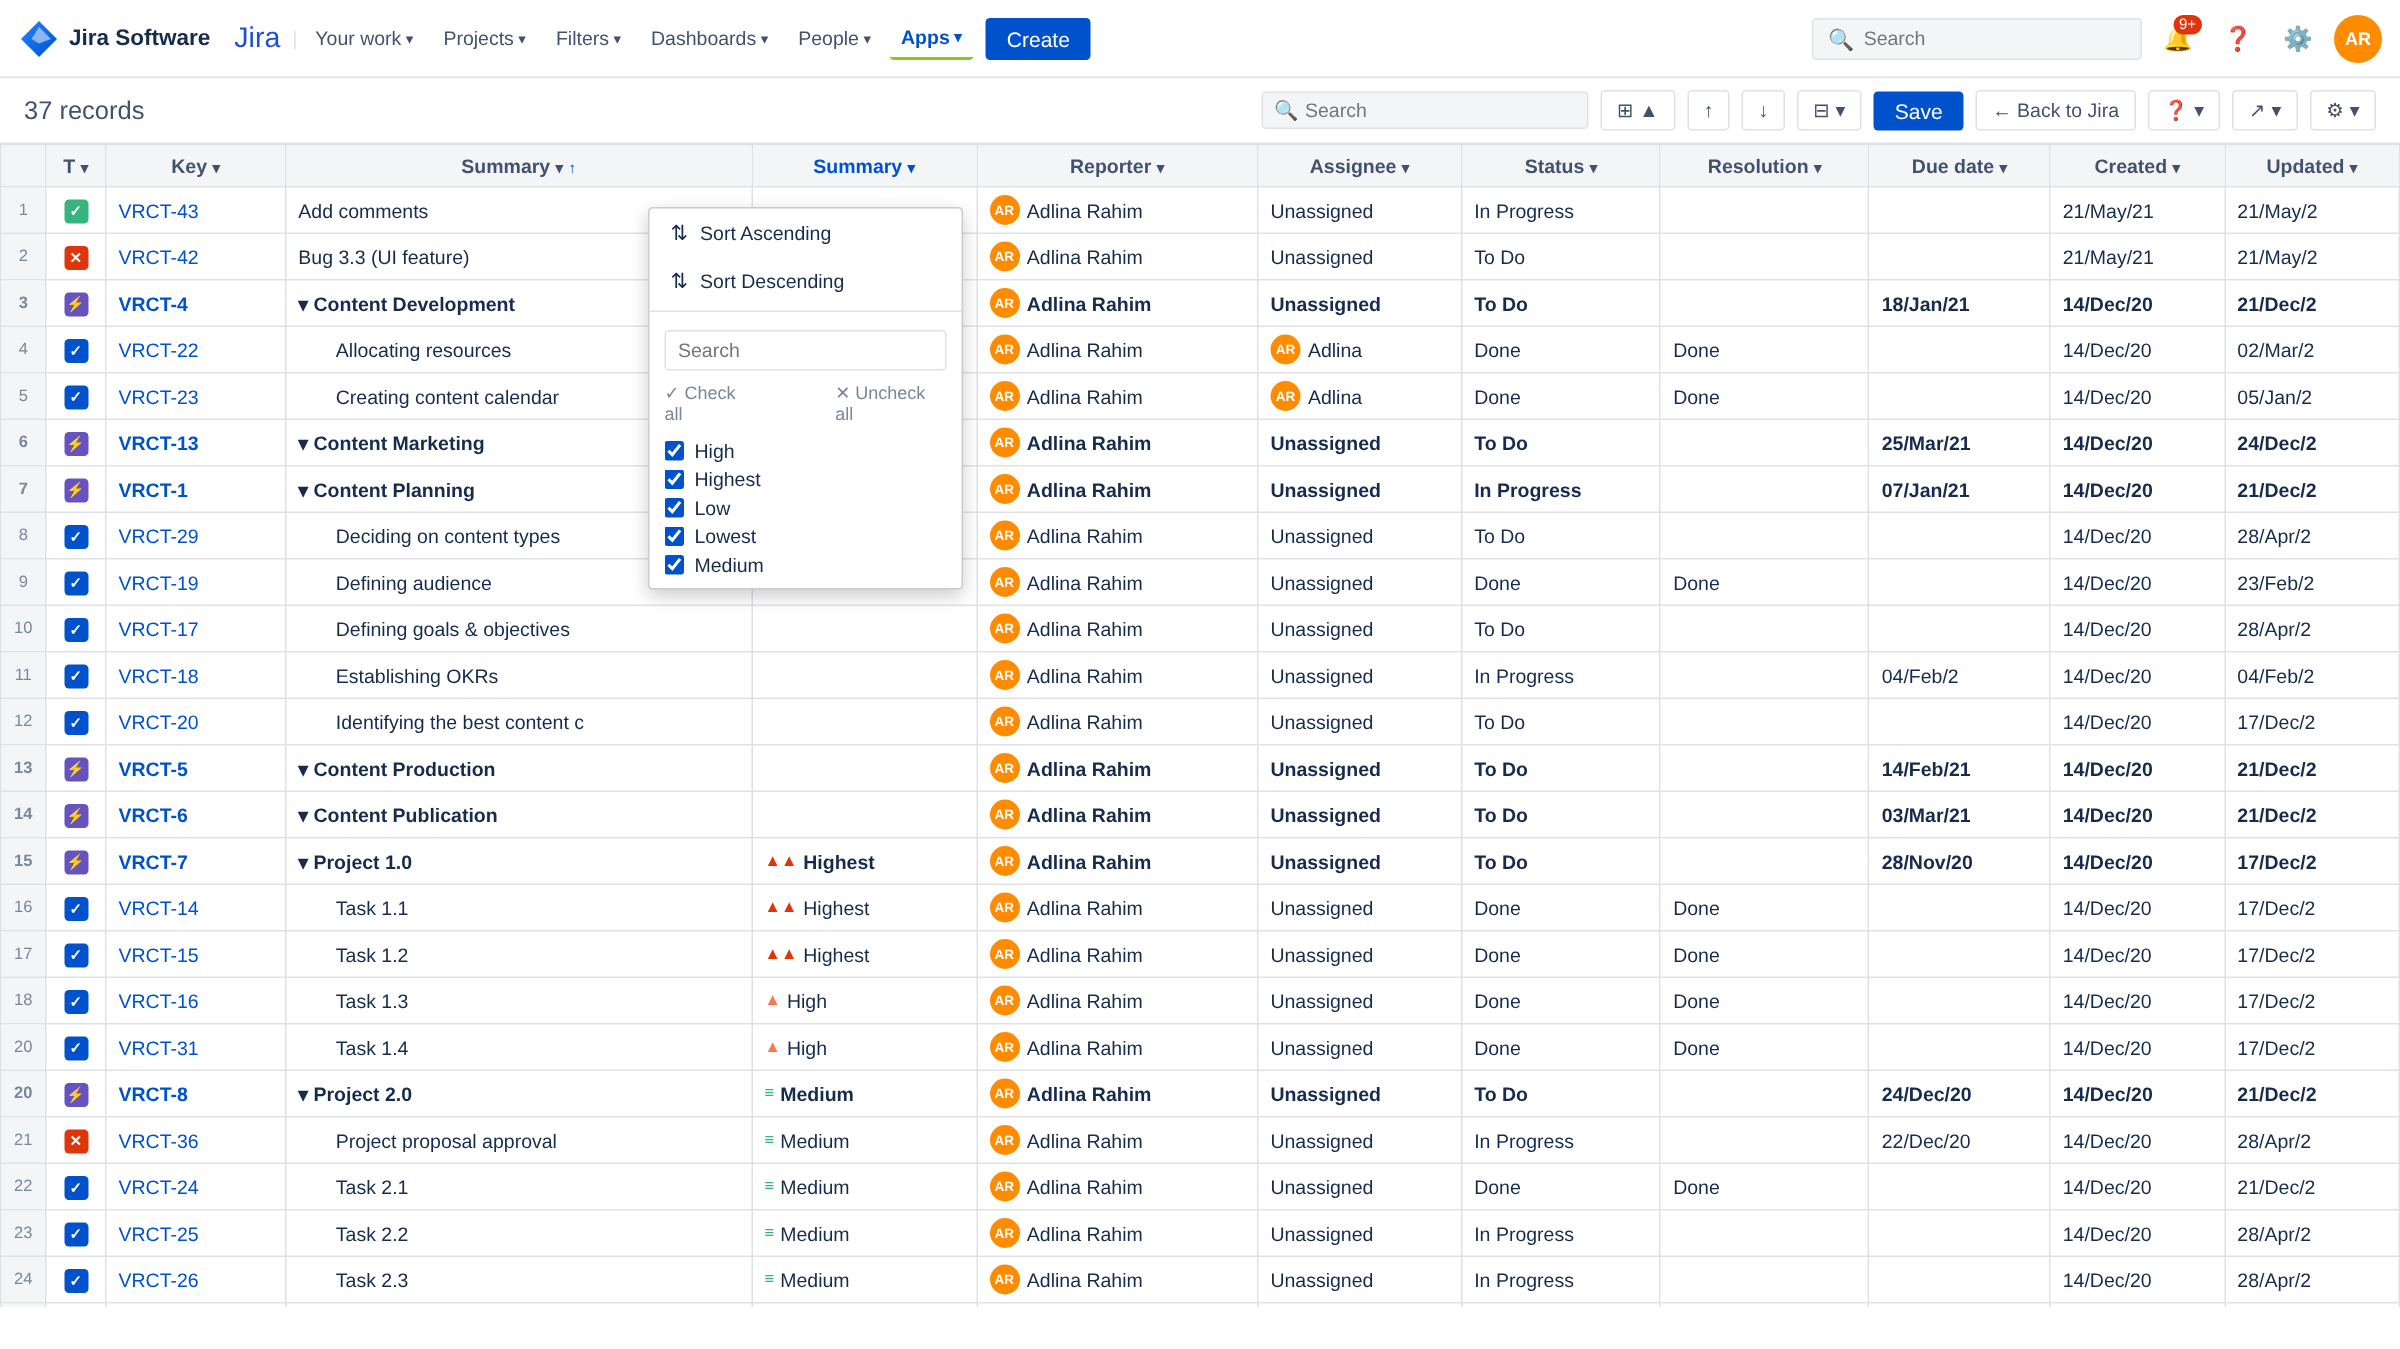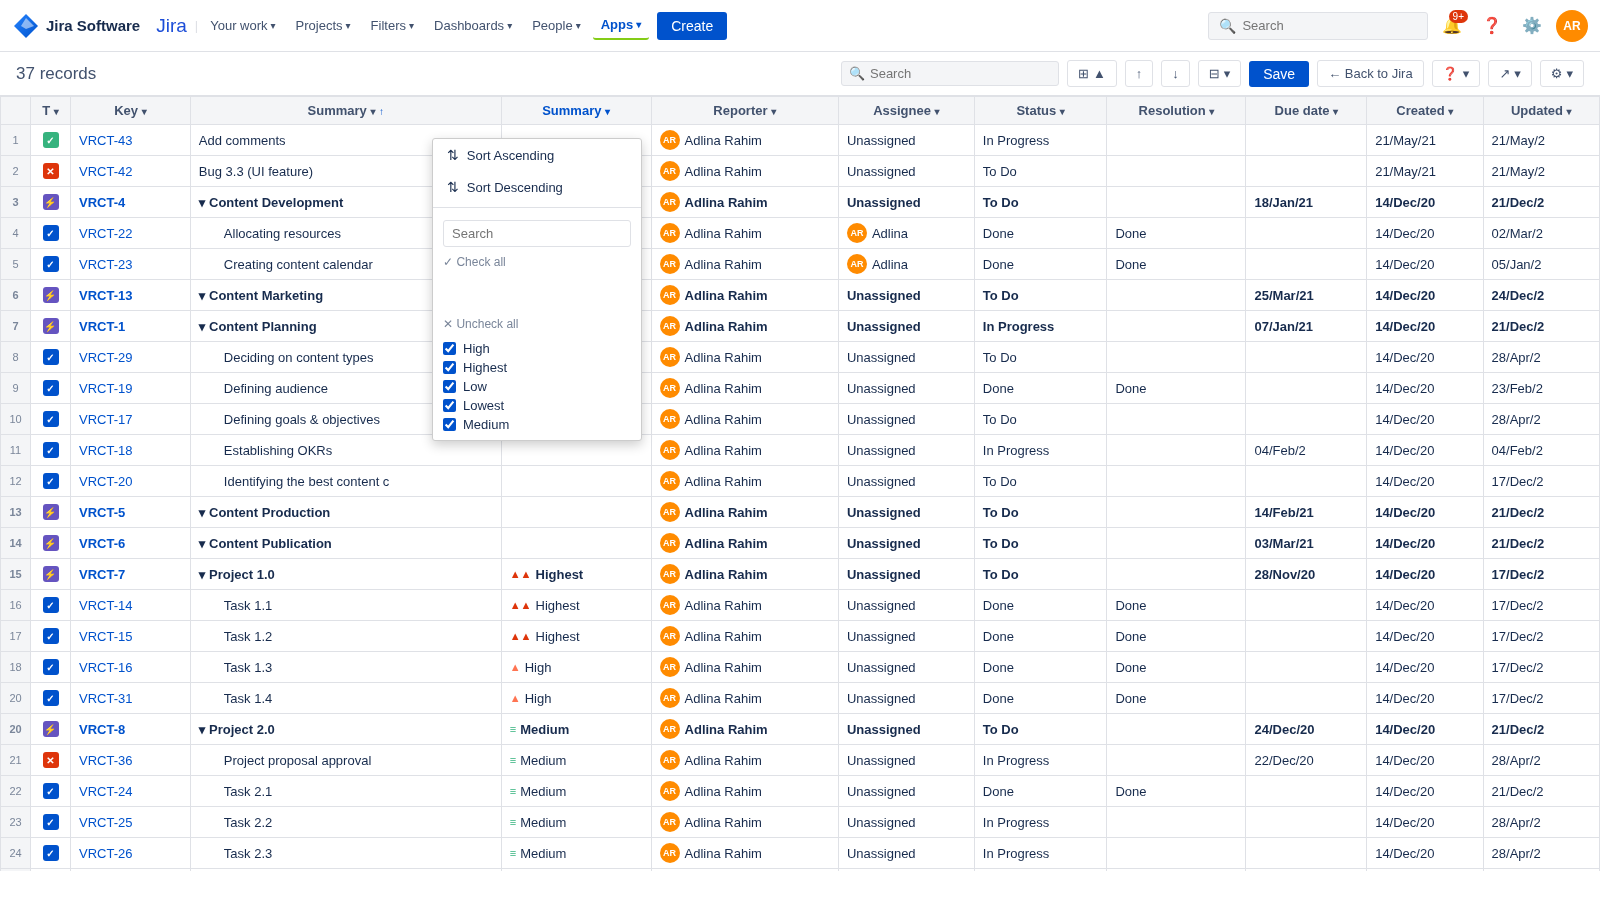--- a/index.html
+++ b/index.html
@@ -80,21 +80,21 @@
       border-radius: 3px;
       box-shadow: 0 4px 12px rgba(0,0,0,0.2);
       z-index: 200;
       width: 210px;
     }
     .filter-panel-inner { padding: 0; }
     .filter-sort-item { display: flex; align-items: center; gap: 8px; padding: 8px 14px; cursor: pointer; font-size: 13px; color: #172b4d; }
     .filter-divider { border: none; border-top: 1px solid #dfe1e6; margin: 4px 0; }
     .filter-search-wrap { padding: 8px 10px 4px; }
     .filter-search-input { width: 100%; border: 1px solid #dfe1e6; border-radius: 3px; padding: 5px 8px; font-size: 13px; outline: none; }
-    .filter-check-all { display: flex; align-items: flex-start; gap: 24px; padding: 4px 10px 6px; font-size: 12px; flex-direction: column; }
+    .filter-check-all { display: flex; align-items: flex-start; gap: 24px; padding: 4px 10px 6px; font-size: 12px; }
     .check-all-link { color: #0052cc; cursor: pointer; font-size: 12px; }
     .filter-check-all span { color: #7a869a; }
     .filter-options { padding: 4px 10px 8px; display: flex; flex-direction: column; gap: 4px; }
     .filter-option { display: flex; align-items: center; gap: 7px; font-size: 13px; cursor: pointer; }
     .filter-option input[type="checkbox"] { cursor: pointer; accent-color: #0052cc; }
     .filter-actions { display: flex; gap: 8px; padding: 8px 10px; border-top: 1px solid #dfe1e6; }
     .filter-ok { background: #f4f5f7; border: 1px solid #dfe1e6; border-radius: 3px; padding: 5px 22px; cursor: pointer; font-size: 13px; color: #172b4d; }
     .filter-cancel { background: transparent; border: none; cursor: pointer; font-size: 13px; color: #42526e; padding: 5px 8px; }
     .filter-active { color: #0052cc; }
 

